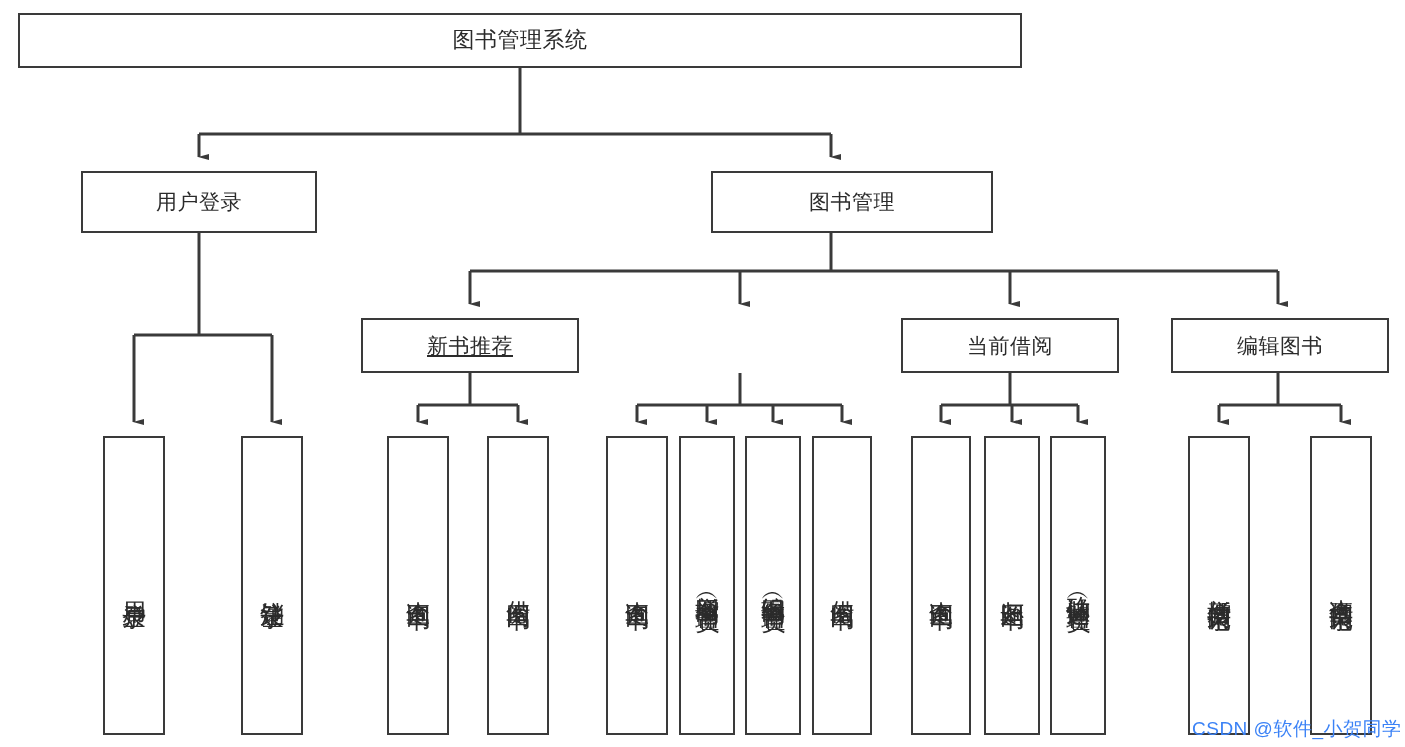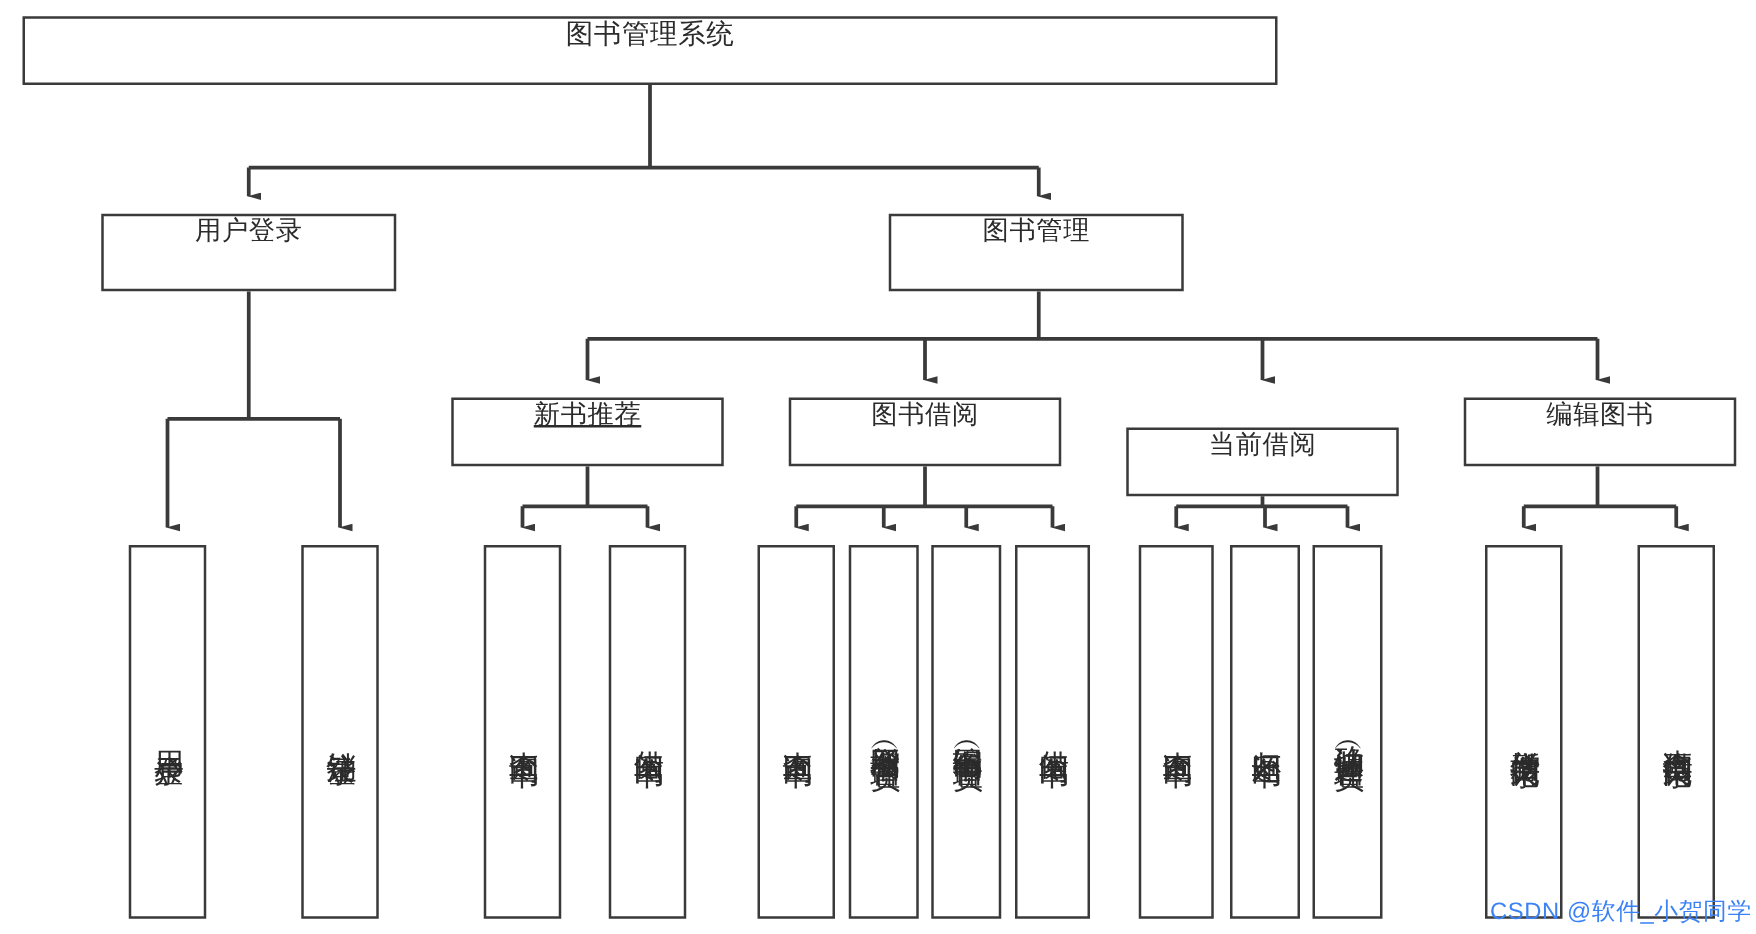--- a/index.html
+++ b/index.html
@@ -24,20 +24,21 @@
     width: 1405px;
     height: 747px;
     pointer-events: none;
   }
   .node {
     position: absolute;
     box-sizing: border-box;
     border: 2px solid #3a3a3a;
     background: #ffffff;
     display: flex;
+    align-items: center;
     justify-content: center;
     color: #2b2b2b;
   }
   .node .label {
     display: block;
     text-align: center;
     line-height: 1.12;
     white-space: nowrap;
   }
   
@@ -127,31 +128,28 @@
     </g>
   </svg>
 
   <div class="node horiz root" style="left:18px; top:13px; width:1004px; height:55px;">
     <span class="label">图书管理系统</span>
   </div>
 
   <div class="node horiz" style="left:81px; top:171px; width:236px; height:62px;">
     <span class="label">用户登录</span>
   </div>
-  <div class="node horiz" style="left:711px; top:171px; width:236px; height:62px;">
+  <div class="node horiz" style="left:711px; top:171px; width:282px; height:62px;">
     <span class="label">图书管理</span>
   </div>
 
   <div class="node horiz" style="left:361px; top:318px; width:218px; height:55px;text-decoration:underline;">
     <span class="label">新书推荐</span>
   </div>
-  <div class="node horiz" style="left:631px; top:318px; width:218px; height:55px;">
-    <span class="label">图书借阅</span>
-  </div>
-  <div class="node horiz" style="left:901px; top:318px; width:218px; height:55px;margin-top:24px;">
+  <div class="node horiz" style="left:901px; top:318px; width:218px; height:55px;">
     <span class="label">当前借阅</span>
   </div>
   <div class="node horiz" style="left:1171px; top:318px; width:218px; height:55px;">
     <span class="label">编辑图书</span>
   </div>
 
   <div class="node vert" style="left:103px; top:436px; width:62px; height:299px;">
     <span class="label">用户登录</span>
   </div>
   <div class="node vert" style="left:241px; top:436px; width:62px; height:299px;">

